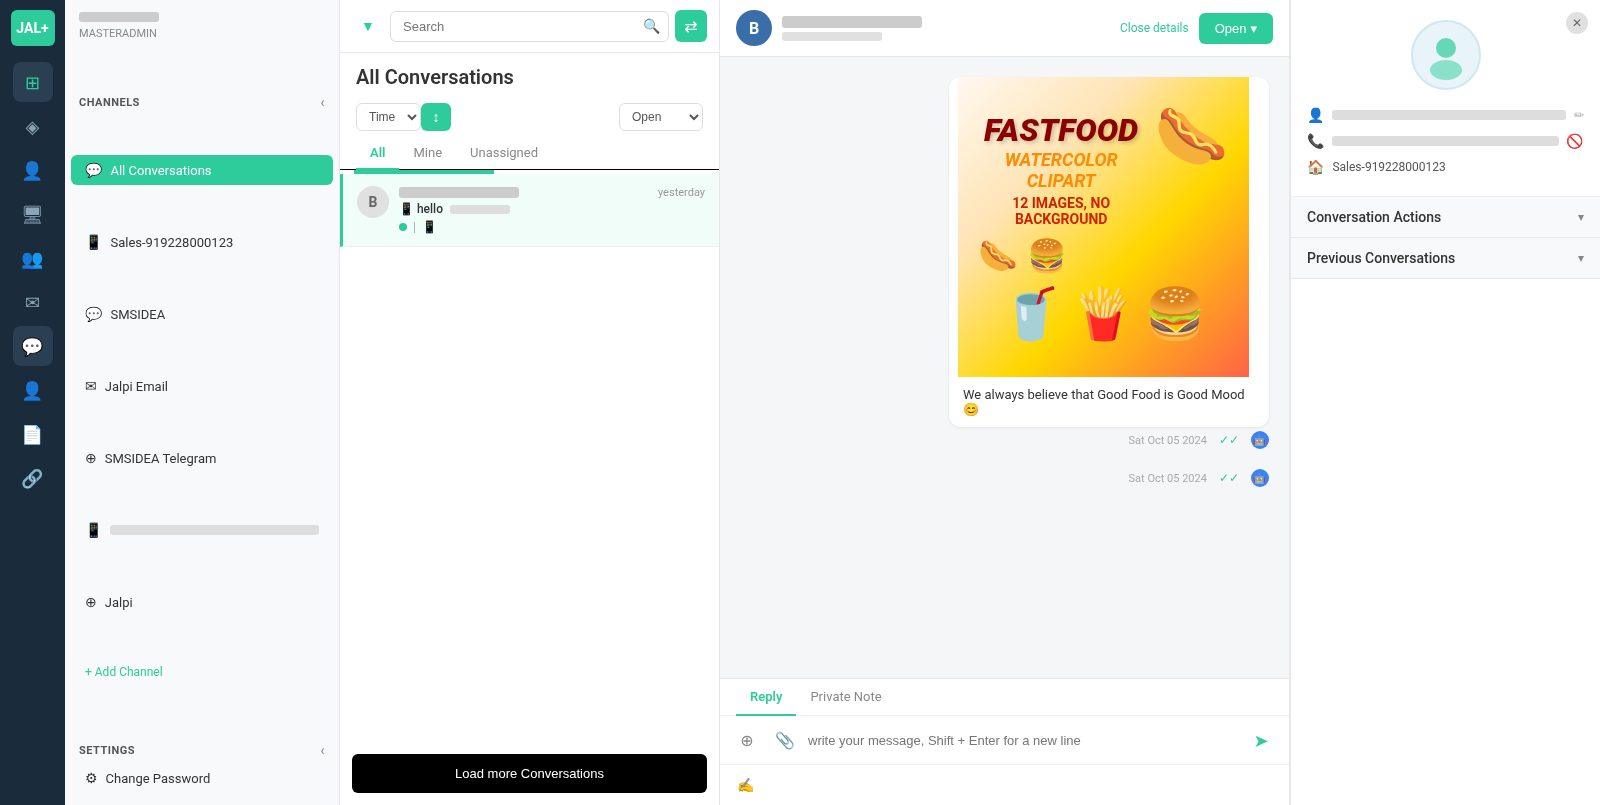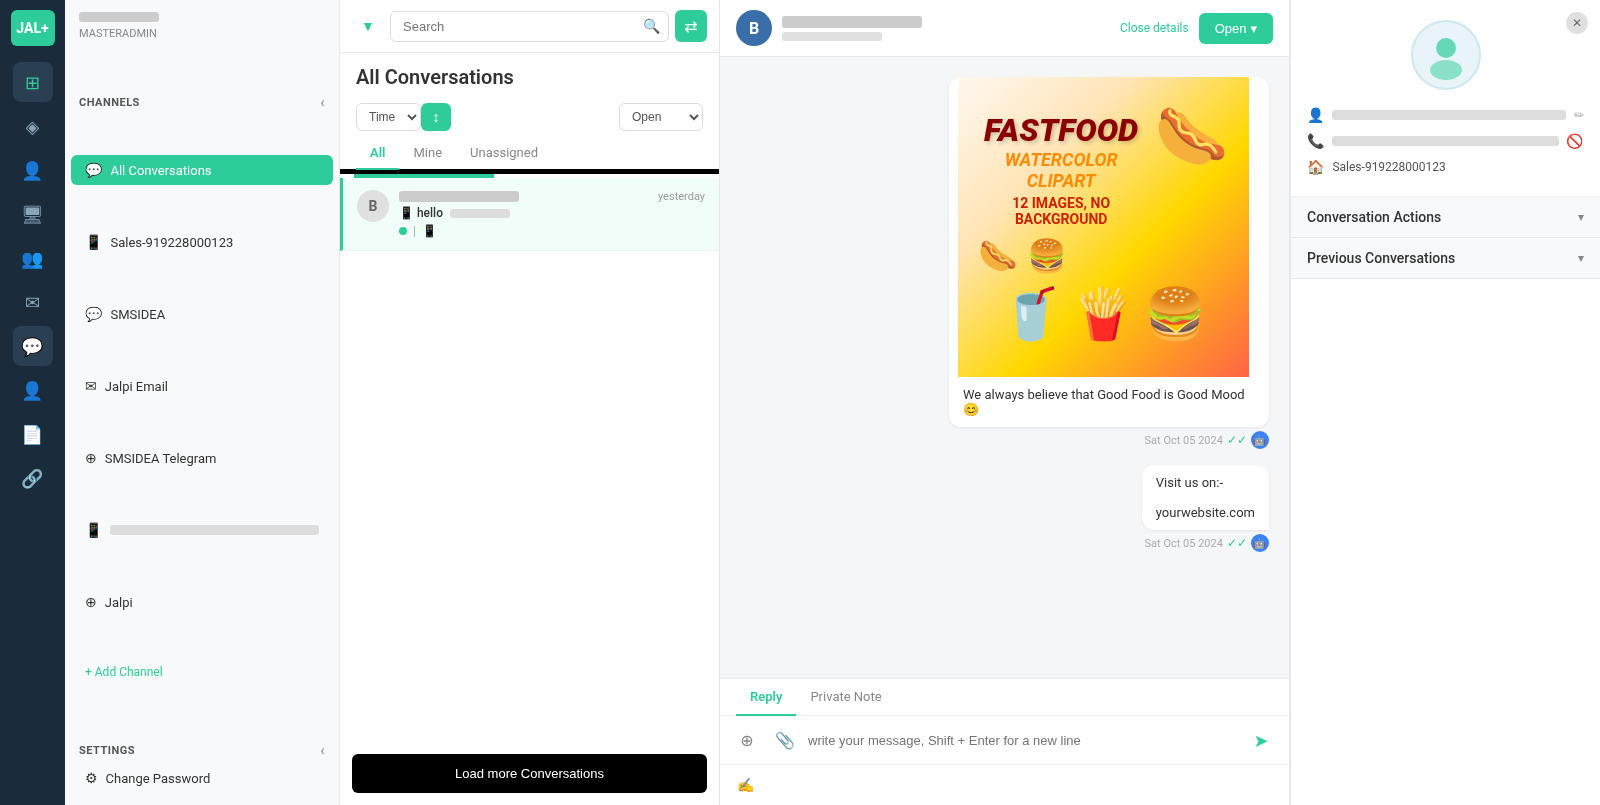--- a/index.html
+++ b/index.html
@@ -223,21 +223,21 @@
       font-size: 12px;
       color: #555;
       background: #fff;
       cursor: pointer;
       outline: none;
       margin-left: auto;
     }
     
     .conv-tabs {
       display: flex;
-      border-bottom: 5px solid #000000;
+      border-bottom: 1px solid #000000;
       padding: 0 16px;
     }
     .conv-tab {
       padding: 8px 14px;
       font-size: 13px;
       color: #888;
       cursor: pointer;
       border-bottom: 2px solid transparent;
       margin-bottom: -1px;
     }
@@ -377,21 +377,21 @@
       text-align: center;
     }
     .food-title { color: #8b0000; font-size: 32px; font-weight: 900; font-style: italic; text-shadow: 2px 2px 4px rgba(0,0,0,0.2); }
     .food-subtitle { color: #ff8c00; font-size: 18px; font-weight: 700; font-style: italic; }
     .food-desc { color: #cc2200; font-size: 14px; font-weight: 700; margin-top: 4px; }
     .food-items { display: flex; gap: 10px; margin-top: 10px; font-size: 32px; }
     
     .msg-meta {
       display: flex;
       align-items: center;
-      gap: 4px;
+      gap: 12px;
       justify-content: flex-end;
       margin-top: 4px;
     }
     .msg-time { font-size: 11px; color: #aaa; }
     .msg-check { color: #2ecc9b; font-size: 12px; }
     .msg-bot-icon {
       width: 18px;
       height: 18px;
       background: #3b82f6;
       border-radius: 50%;
@@ -752,23 +752,20 @@
           <div style="padding:10px 14px;font-size:13px;color:#333;">We always believe that Good Food is Good Mood 😊</div>
         </div>
         <div class="msg-meta">
           <span class="msg-time">Sat Oct 05 2024</span>
           <span class="msg-check">✓✓</span>
           <div class="msg-bot-icon">🤖</div>
         </div>
       </div>
 
       <div class="msg-outbound">
-        <div class="msg-text-bubble">
-          <div>Visit us on:-<br><br>yourwebsite.com</div>
-        </div>
         <div class="msg-meta">
           <span class="msg-time">Sat Oct 05 2024</span>
           <span class="msg-check">✓✓</span>
           <div class="msg-bot-icon">🤖</div>
         </div>
       </div>
     </div>
 
     <div class="chat-input-area">
       <div class="chat-tabs">

